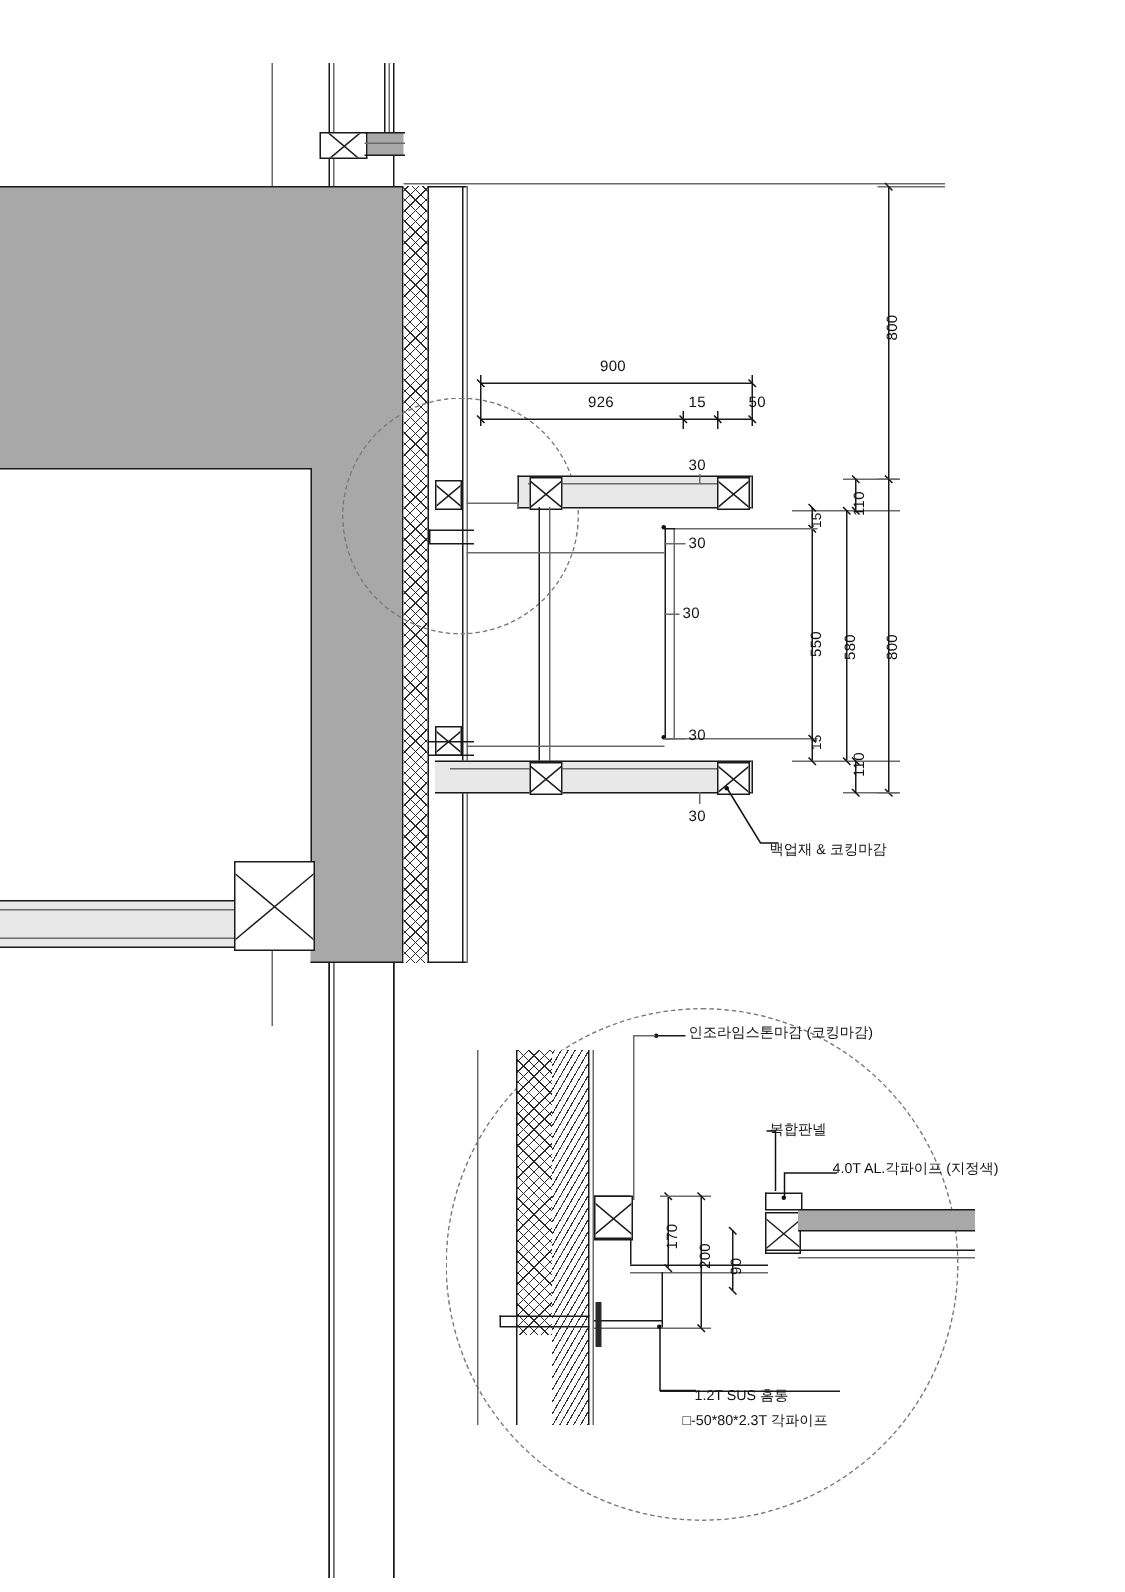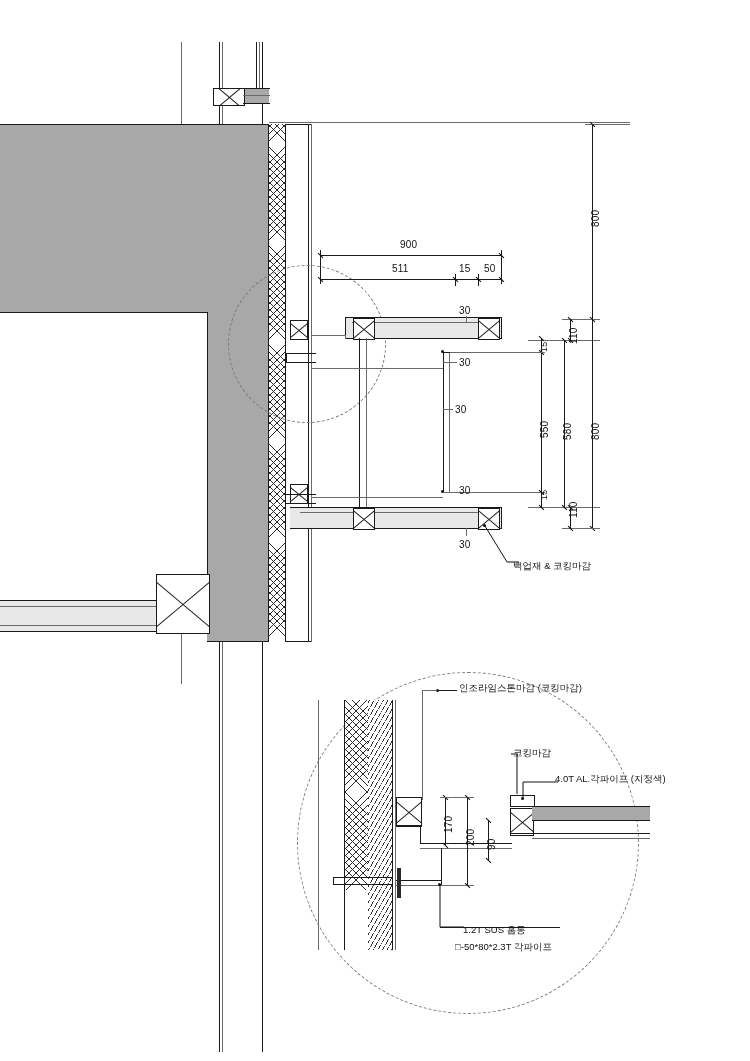--- a/index.html
+++ b/index.html
@@ -204,23 +204,23 @@
 
   <div class="ln lnh" style="left:320px; top:279px; width:181px;"></div>
   <div class="ln lnv" style="left:455px; top:274px; height:12px;"></div>
   <div class="ln lnv" style="left:478px; top:274px; height:12px;"></div>
   <div class="tick" style="left:317px; top:279px;"></div>
   <div class="tick" style="left:452px; top:279px;"></div>
   <div class="tick" style="left:475px; top:279px;"></div>
   <div class="tick" style="left:498px; top:279px;"></div>
 
   <div class="dim-txt" style="left:400px; top:239px;">900</div>
-  <div class="dim-txt" style="left:392px; top:263px;">511</div>
+  <div class="dim-txt" style="left:392px; top:263px;">926</div>
   <div class="dim-txt" style="left:459px; top:263px;">15</div>
-  <div class="dim-txt" style="left:468px; top:263px;padding-left:16px;">50</div>
+  <div class="dim-txt" style="left:483px; top:263px;padding-left:16px;">50</div>
 
   <div class="ln lnv" style="left:592px; top:124px; height:196px;"></div>
   <div class="ln lnh thin" style="left:585px; top:124px; width:45px;"></div>
   <div class="ln lnh thin" style="left:585px; top:319px; width:14px;"></div>
   <div class="tick" style="left:589px; top:124px;"></div>
   <div class="tick" style="left:589px; top:319px;"></div>
   <div class="dim-txt vert" style="left:590px; top:227px;">800</div>
 
   <div class="ln lnv" style="left:570px; top:319px; height:22px;"></div>
   <div class="ln lnh thin" style="left:562px; top:319px; width:38px;"></div>
@@ -337,21 +337,21 @@
 
   <div class="dot" style="left:436px; top:689px;"></div>
   <div class="ln lnh" style="left:437px; top:690px; width:20px;"></div>
   <div class="ln lnv thin" style="left:422px; top:690px; height:110px;"></div>
   <div class="ln lnh thin" style="left:422px; top:690px; width:15px;"></div>
   <div class="note-txt" style="left:459px; top:682px;">인조라임스톤마감 (코킹마감)</div>
 
   <svg class="abs" style="left:495px; top:742px; width:60px; height:56px;">
     <polyline points="22,52 22,12 16,12" fill="none" stroke="#111" stroke-width="1"></polyline>
   </svg>
-  <div class="note-txt" style="left:513px; top:747px;">코킹마감</div>
+  <div class="note-txt" style="left:513px; top:747px;">복합판넬</div>
 
   <div class="dot" style="left:521px; top:797px;"></div>
   <svg class="abs" style="left:518px; top:772px; width:45px; height:30px;">
     <polyline points="5,27 5,10 40,10" fill="none" stroke="#111" stroke-width="1"></polyline>
   </svg>
   <div class="note-txt" style="left:555px; top:773px;">4.0T AL.각파이프 (지정색)</div>
 
   <div class="dot" style="left:438px; top:883px;"></div>
   <svg class="abs" style="left:438px; top:883px; width:30px; height:48px;">
     <polyline points="2,2 2,44 26,44" fill="none" stroke="#111" stroke-width="1"></polyline>

